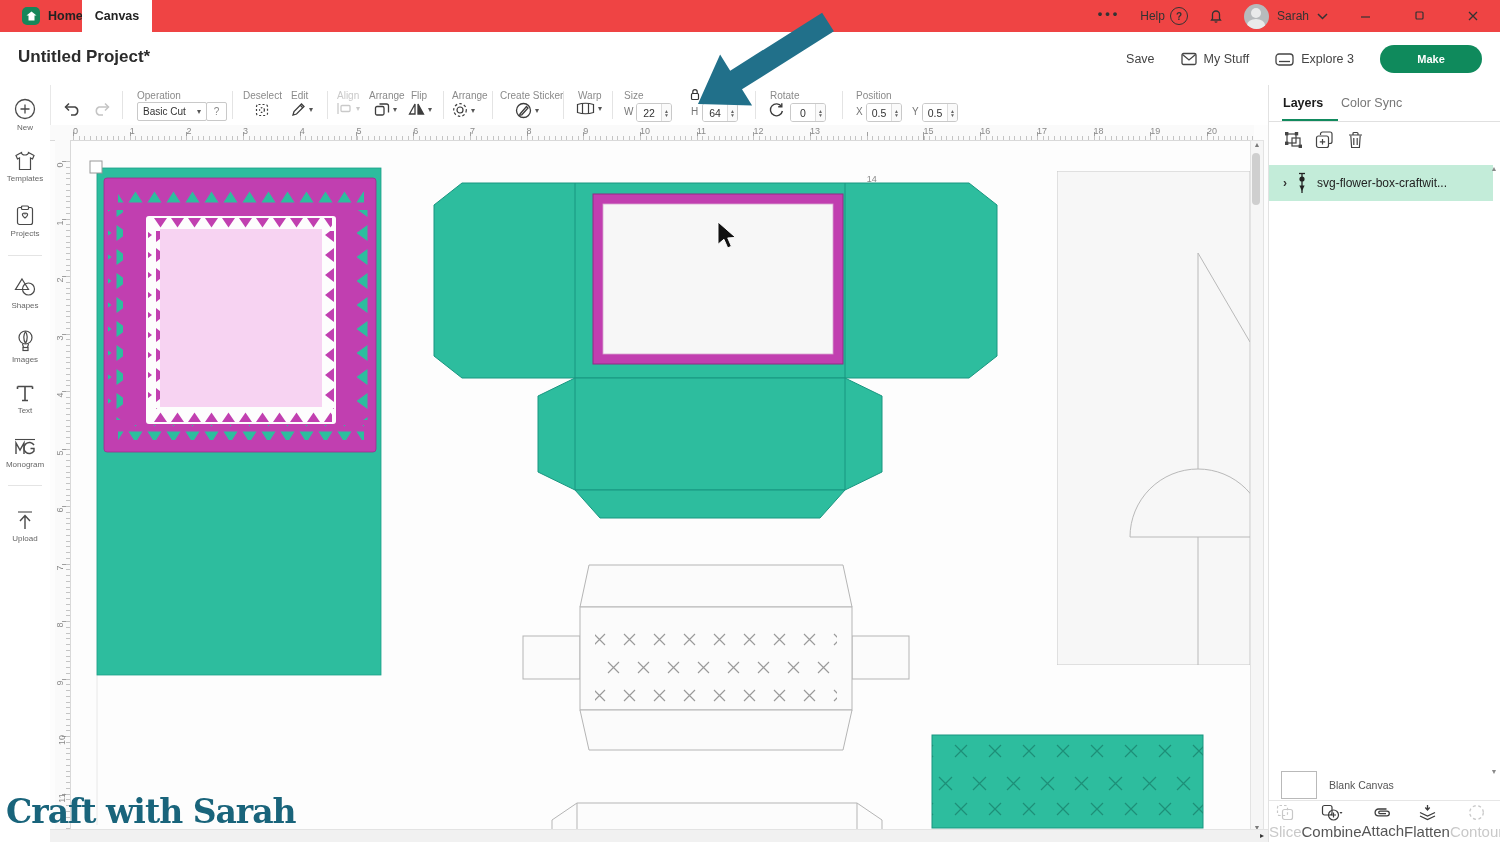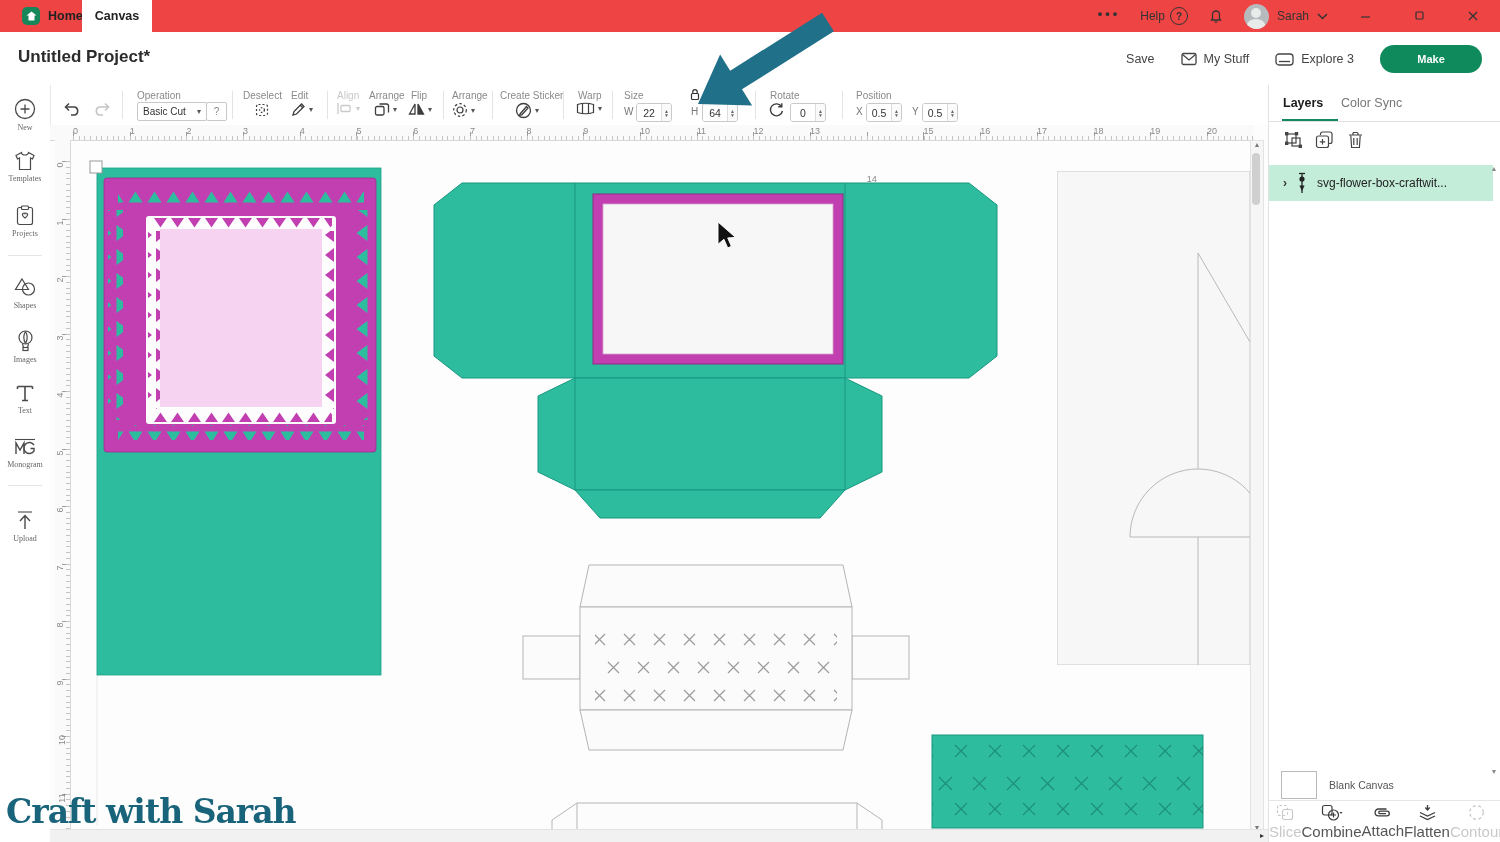--- a/index.html
+++ b/index.html
@@ -43,21 +43,21 @@
   .selbox{position:absolute;display:flex;align-items:center;justify-content:space-between;border:1px solid #c9c9c9;border-radius:2px;
           font-size:10px;color:#333;padding:0 5px;height:17px;background:#fff;}
   .numwrap{position:absolute;display:flex;height:17px;border:1px solid #c9c9c9;border-radius:3px;overflow:hidden;background:#fff;}
   .numwrap input{border:none;outline:none;width:24px;font-size:10.5px;color:#333;text-align:center;padding:0;font-family:inherit;}
   .stepper{width:9px;border-left:1px solid #ddd;display:flex;flex-direction:column;align-items:center;justify-content:center;
            font-size:5px;color:#666;line-height:4px;background:#fafafa;}
   .fieldlab{position:absolute;top:21px;font-size:10px;color:#777;}
   #lock-wrap{position:absolute;left:688px;top:3px;font-size:10px;color:#333;}
 
   
-  #sidebar{left:0;top:85px;width:50px;height:757px;background:#fff;border-right:1px solid #e8e8e8;font-family:Liberation Serif, serif;}
+  #sidebar{left:0;top:85px;width:50px;height:757px;background:#fff;border-right:1px solid #e8e8e8;}
   .sbitem{position:absolute;left:0;width:50px;display:flex;flex-direction:column;align-items:center;gap:3px;color:#4a4a4a;}
   .sbitem span{font-size:8px;color:#666;}
   .sbdiv{position:absolute;left:8px;width:34px;height:1px;background:#e4e4e4;}
 
   
   #canvas{left:50px;top:125px;width:1218px;height:717px;background:#fdfdfd;overflow:hidden;}
   #hruler{position:absolute;left:0;top:0;width:1204px;height:15px;background:
       repeating-linear-gradient(to right,#c4c4c4 0 1px,transparent 1px 5.67px) 23px bottom/100% 4px no-repeat,
       repeating-linear-gradient(to right,#9f9f9f 0 1px,transparent 1px 56.7px) 23px bottom/100% 8px no-repeat,#fafafa;
       border-bottom:1px solid #d9d9d9;}

